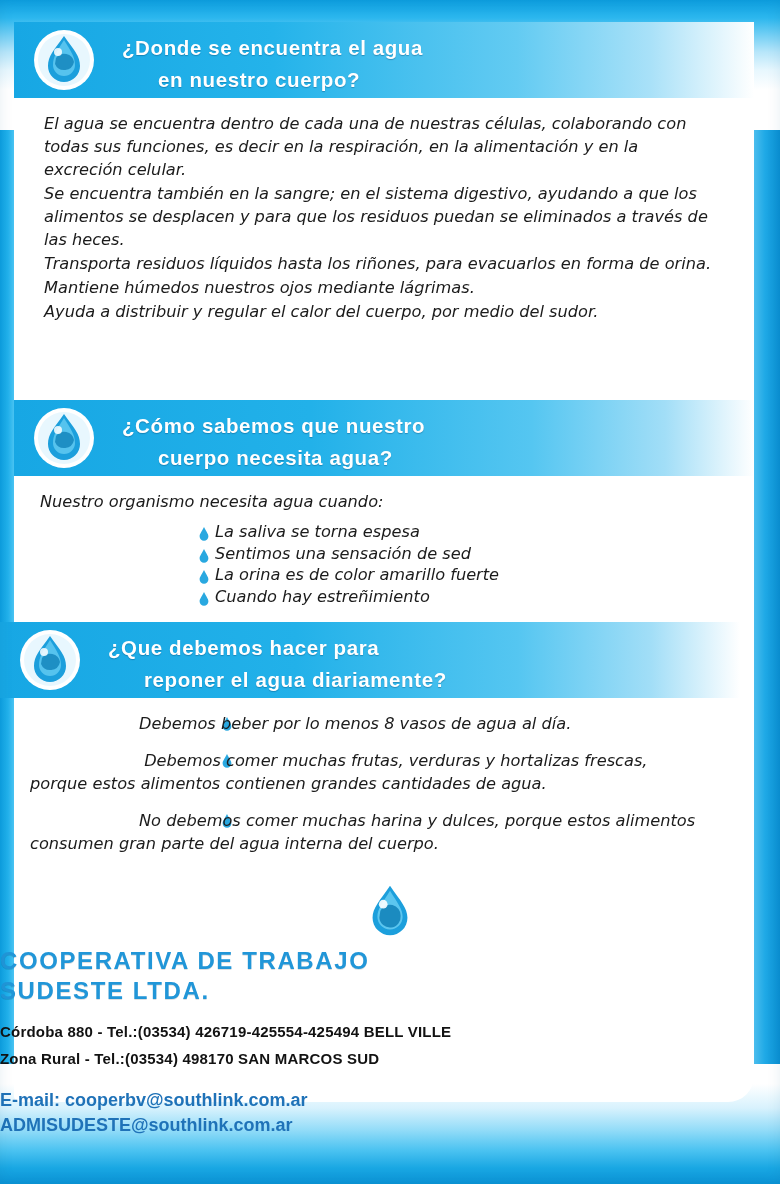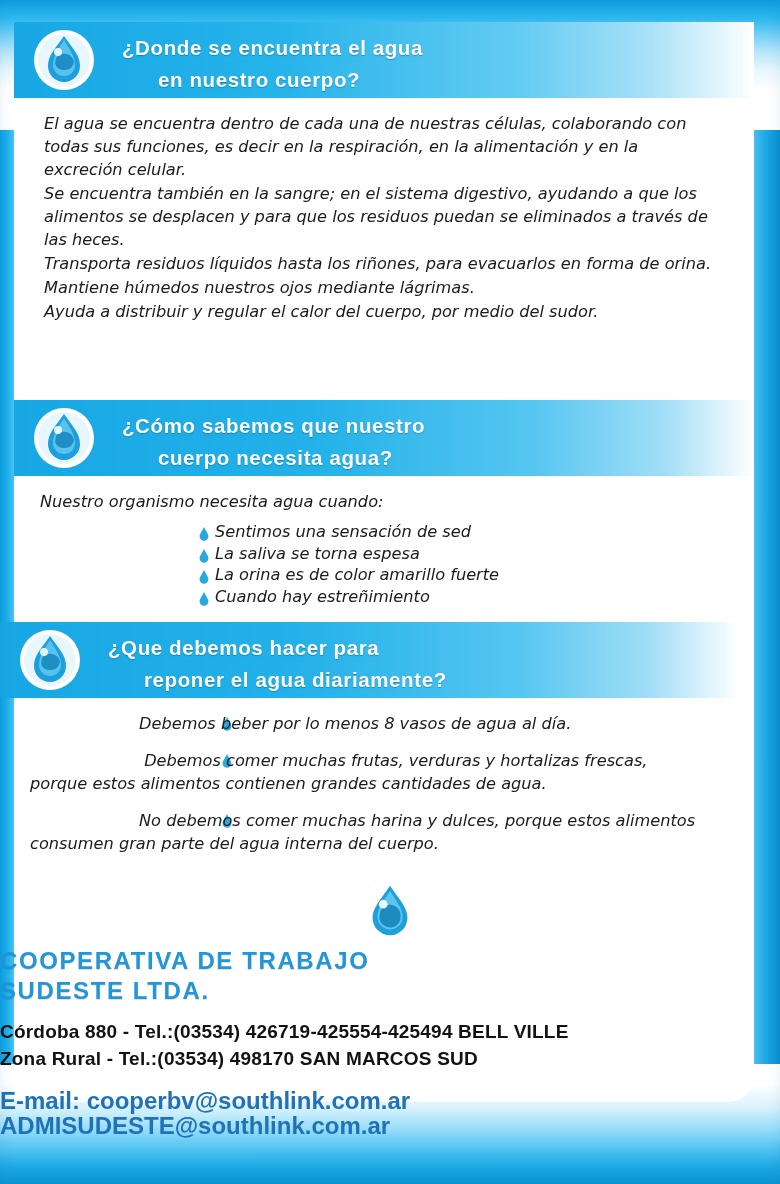--- a/index.html
+++ b/index.html
@@ -167,29 +167,29 @@
     font-weight: bold;
     font-size: 24px;
     letter-spacing: 1.6px;
     line-height: 30px;
     text-shadow: 0 1px 0 rgba(0,0,0,0.12);
   }
   .addr {
     margin-top: 12px;
     color: #121212;
     font-weight: bold;
-    font-size: 19px;
+    font-size: 15px;
     line-height: 27px;
     letter-spacing: 0.2px;
   }
   .email {
     margin-top: 16px;
     color: #1f72b8;
     font-weight: bold;
-    font-size: 24px;
+    font-size: 18px;
     line-height: 25px;
   }
   .email .line2 { display: block; }
 
   
   .scan-edge {
     position: absolute;
     left: 0; top: 0; width: 780px; height: 1184px;
     pointer-events: none;
     box-shadow: inset 0 0 14px rgba(0,90,140,0.10);
@@ -253,29 +253,29 @@
 
       <p class="intro">Nuestro organismo necesita agua  cuando:</p>
 
       <ul class="bullets">
         <li>
           <span class="drop">
             <svg viewBox="0 0 10 14" width="10" height="14">
                 <path d="M5 0 C2.5 5 0.6 7 0.6 9.3 A4.4 4.4 0 0 0 9.4 9.3 C9.4 7 7.5 5 5 0 z" fill="#29a8e0"></path>
               </svg>
           </span>
-          <span>Sentimos una sensación de sed</span>
+          <span>La saliva se torna espesa</span>
         </li>
         <li>
           <span class="drop">
             <svg viewBox="0 0 10 14" width="10" height="14">
                 <path d="M5 0 C2.5 5 0.6 7 0.6 9.3 A4.4 4.4 0 0 0 9.4 9.3 C9.4 7 7.5 5 5 0 z" fill="#29a8e0"></path>
               </svg>
           </span>
-          <span>La saliva se torna espesa</span>
+          <span>Sentimos una sensación de sed</span>
         </li>
         <li>
           <span class="drop">
             <svg viewBox="0 0 10 14" width="10" height="14">
                 <path d="M5 0 C2.5 5 0.6 7 0.6 9.3 A4.4 4.4 0 0 0 9.4 9.3 C9.4 7 7.5 5 5 0 z" fill="#29a8e0"></path>
               </svg>
           </span>
           <span>La orina es de color amarillo fuerte</span>
         </li>
         <li>

